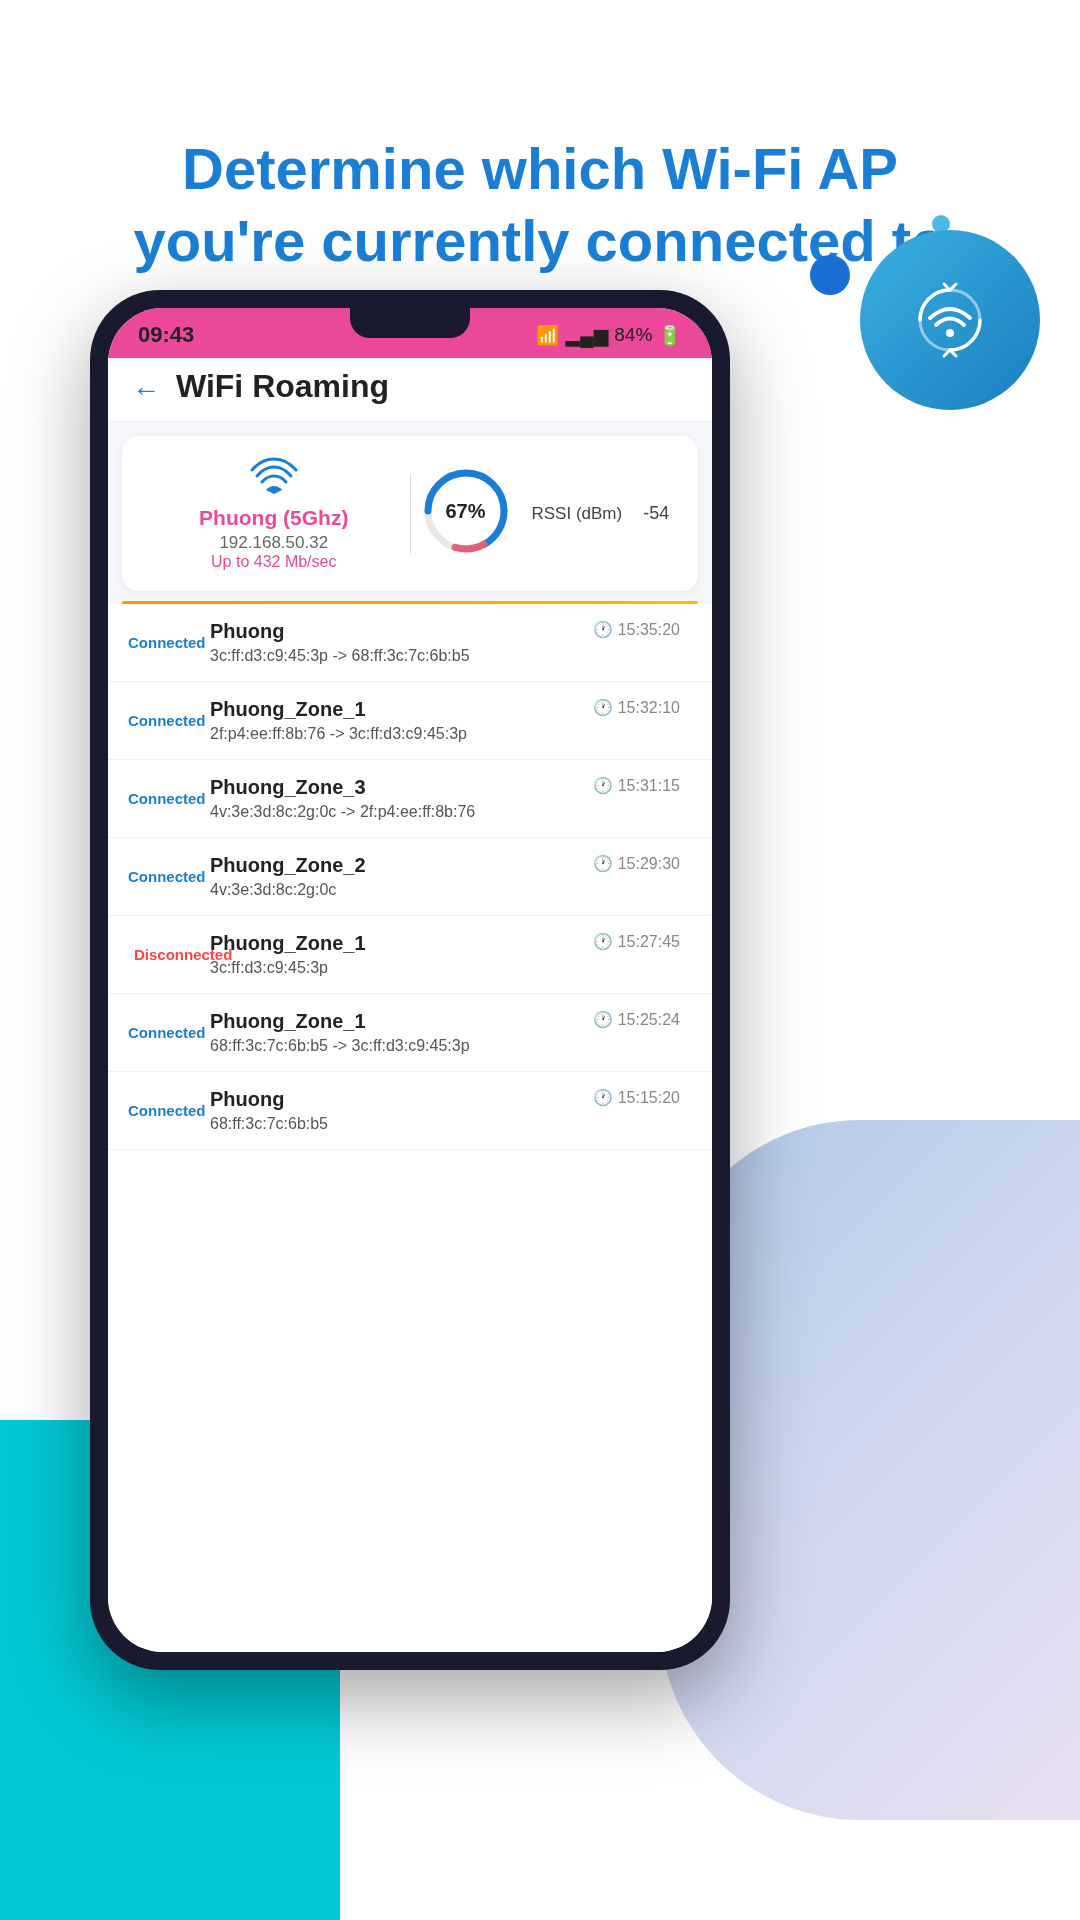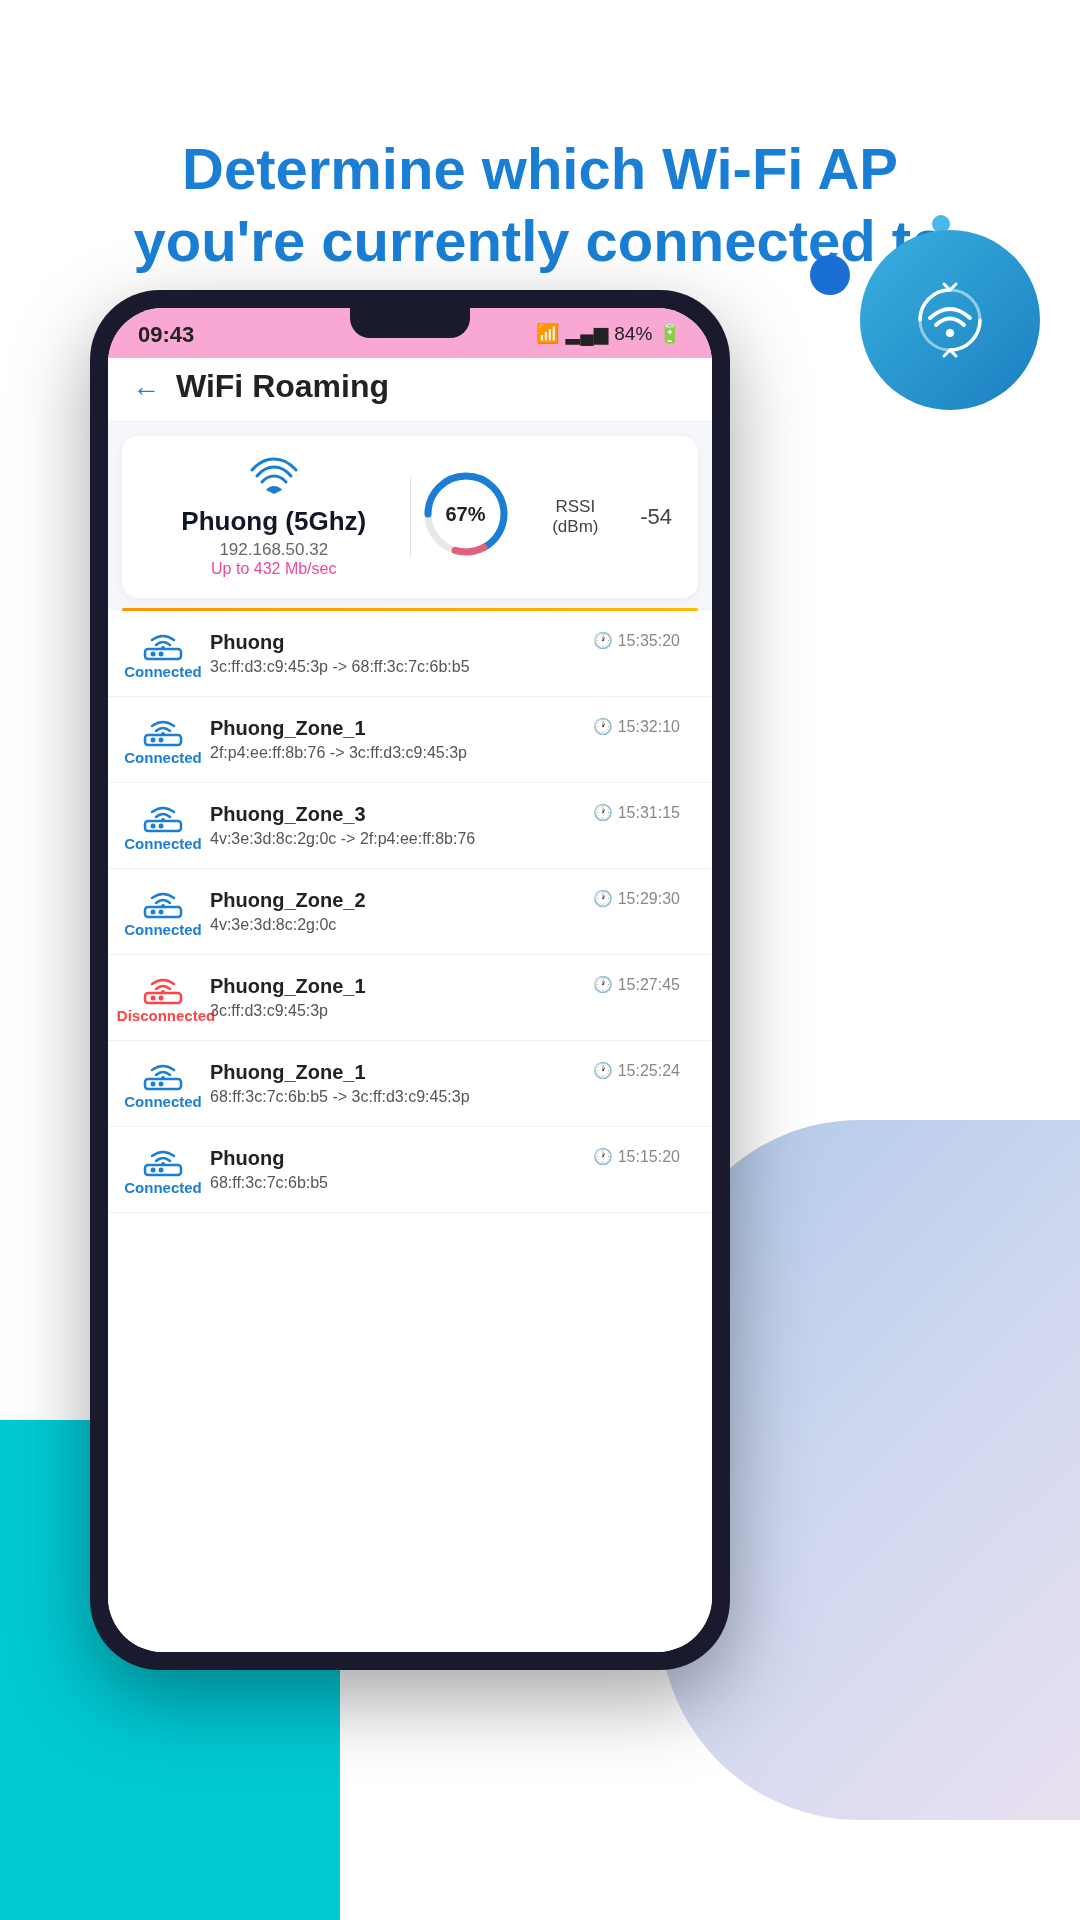--- a/index.html
+++ b/index.html
@@ -126,24 +126,24 @@
       border-radius: 0 0 20px 20px;
       position: absolute;
       top: 18px;
       left: 50%;
       transform: translateX(-50%);
       z-index: 10;
     }
 
     
     .status-bar {
-      background: #f9a8d4;
+      background: #ec4899;
       display: flex;
       justify-content: space-between;
-      align-items: flex-start;
+      align-items: center;
       padding: 14px 30px 10px;
       flex-shrink: 0;
     }
     .status-time {
       font-size: 22px;
       font-weight: 600;
       color: #222;
     }
     .status-icons {
       display: flex;
@@ -193,23 +193,23 @@
       align-items: center;
       padding: 0 10px;
     }
     .wifi-icon-large {
       color: #1a7fd4;
       font-size: 40px;
       line-height: 1;
       margin-bottom: 6px;
     }
     .summary-ssid {
-      font-size: 26px;
+      font-size: 21px;
       font-weight: 700;
-      color: #0f172a;
+      color: #ec4899;
       text-align: right;
     }
     .summary-ip {
       font-size: 17px;
       color: #666;
       text-align: center;
       margin-top: 3px;
     }
     .summary-speed {
       font-size: 16px;
@@ -249,21 +249,21 @@
       font-weight: 700;
       color: #222;
     }
     .rssi-label {
       font-size: 17px;
       font-weight: 400;
       color: #444;
       text-align: center;
     }
     .rssi-value {
-      font-size: 22px;
+      font-size: 18px;
       color: #444;
       text-align: center;
     }
 
     
     .tab-indicator {
       height: 3px;
       background: linear-gradient(to right, #ff9500, #ffb800);
       margin: 10px 14px 0;
       border-radius: 2px;
@@ -281,21 +281,21 @@
     .list-item {
       display: flex;
       align-items: center;
       padding: 16px 20px;
       border-bottom: 1px solid #f0f0f0;
       background: #fff;
     }
     .list-icon-col {
       width: 70px;
       display: flex;
-      flex-direction: column;
+      flex-direction: row;
       align-items: center;
       flex-shrink: 0;
     }
     .conn-label {
       font-size: 15px;
       font-weight: 600;
     }
     .conn-label.connected { color: #1a7fd4; }
     .conn-label.disconnected { color: #ff4444; margin-left: 6px; }
     .list-content {

